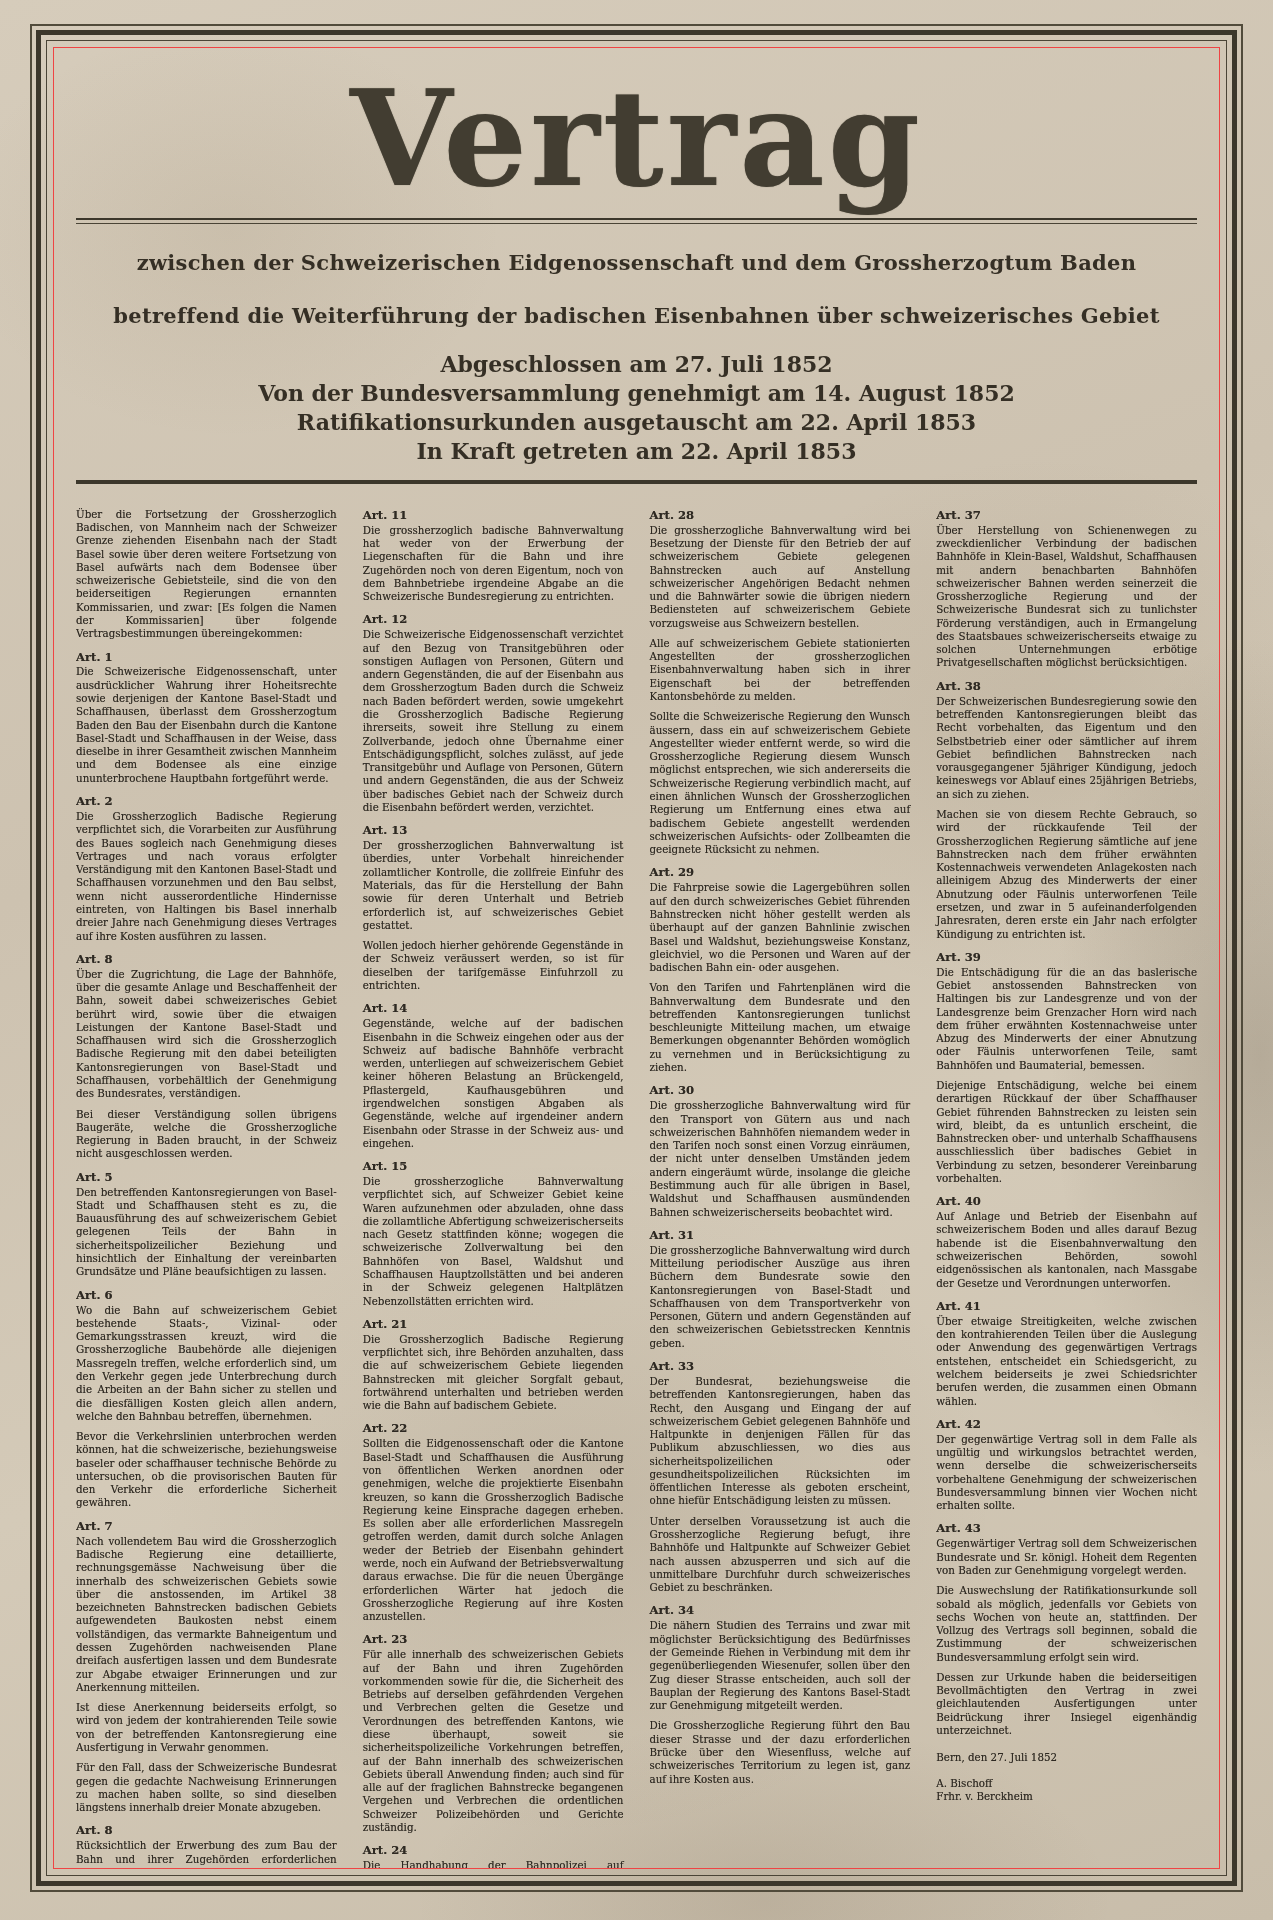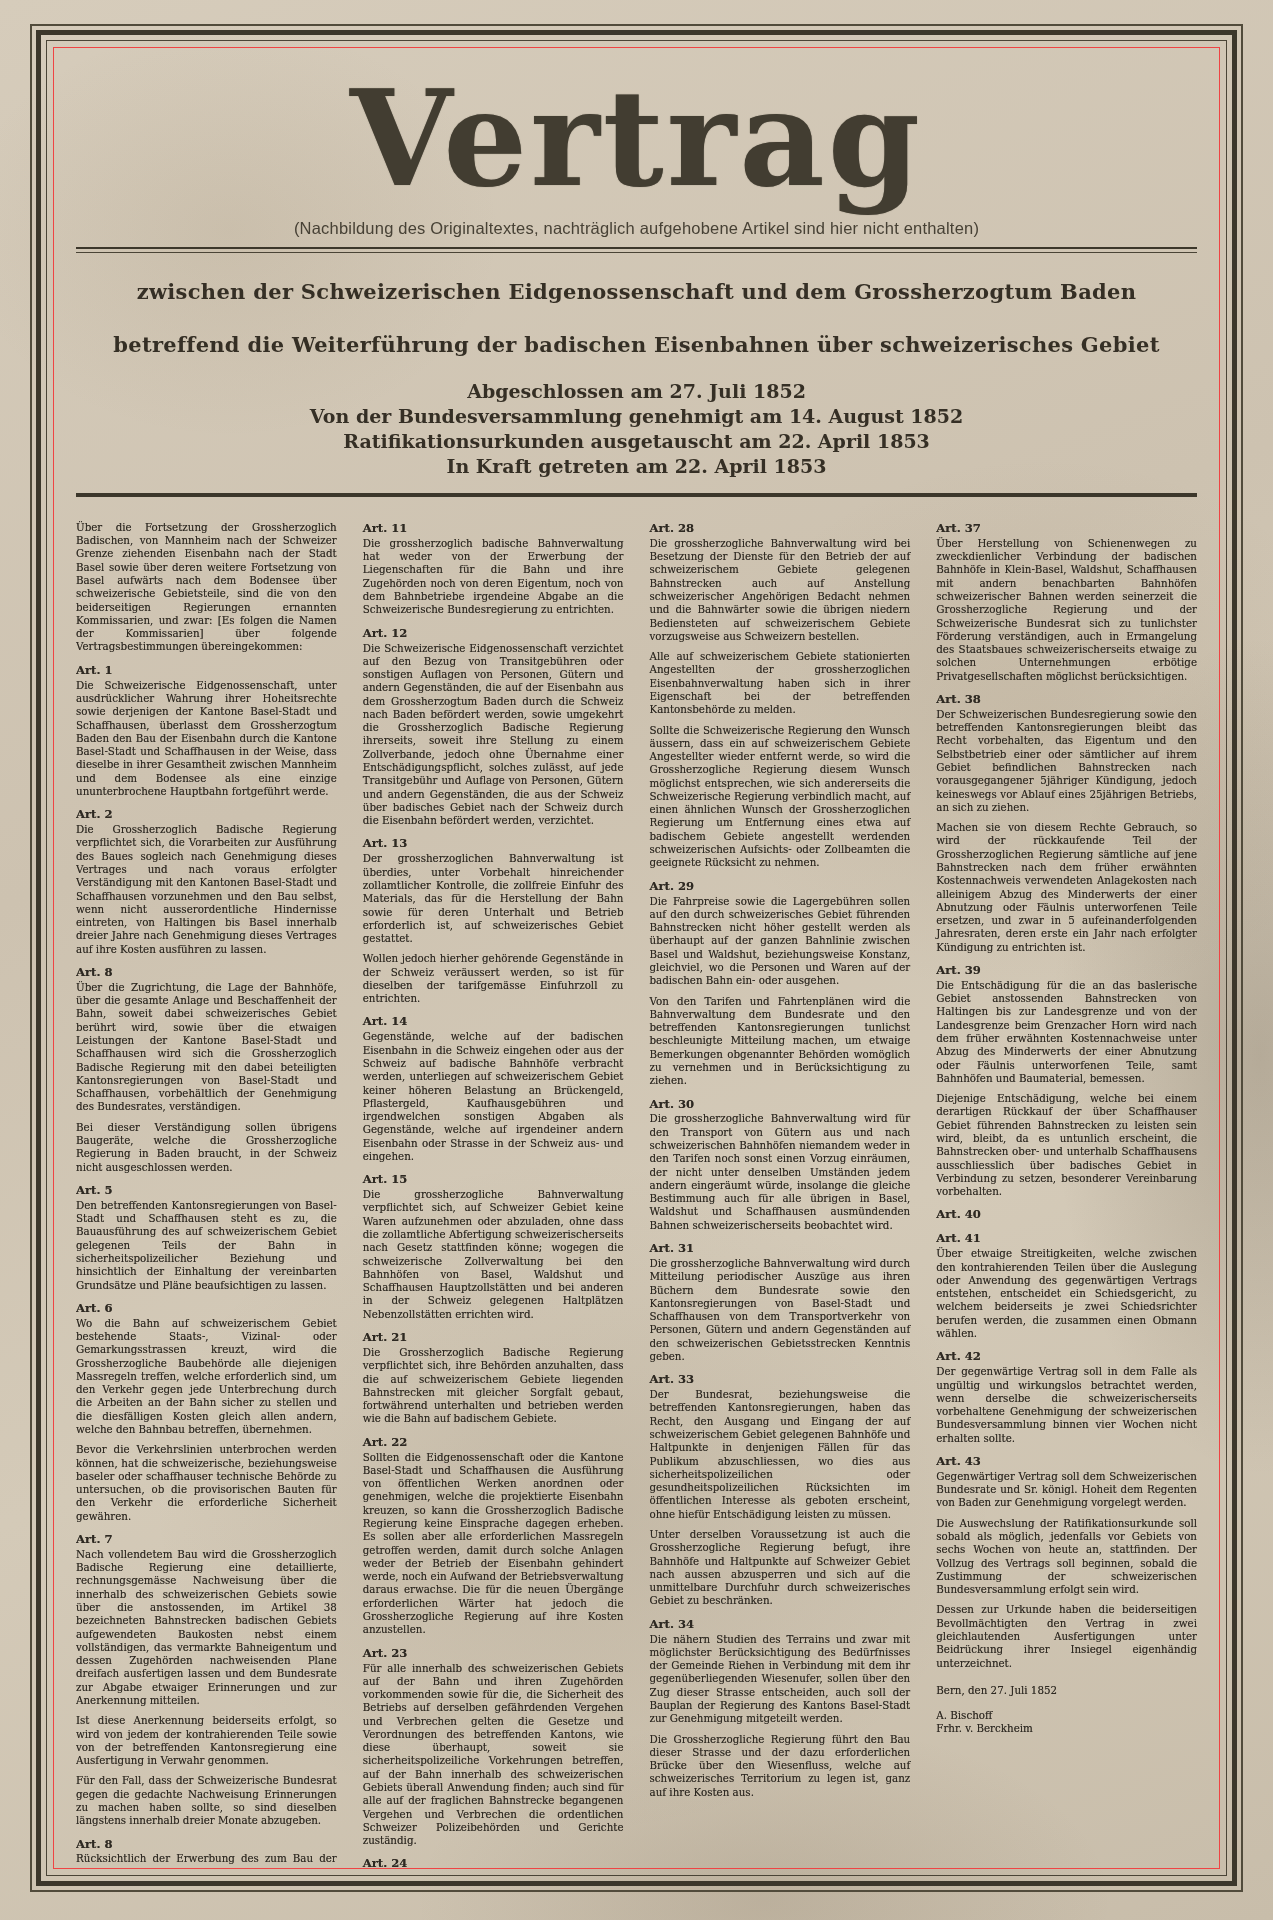--- a/index.html
+++ b/index.html
@@ -32,21 +32,21 @@
     font-size:16.5px;color:#474135;letter-spacing:.2px;
   }
   .rule-double{margin-top:9px;border-top:2px solid #3c372b;border-bottom:1px solid #4a4436;height:3px;}
   .parties-line,.subject-line{
     text-align:center;font-weight:bold;color:#352f25;
     font-size:21px;letter-spacing:.3px;
   }
   .parties-line{margin-top:26px;}
   .subject-line{margin-top:28px;}
   .dates-block{margin-top:22px;text-align:center;}
-  .date-head-line{font-weight:bold;font-size:19px;color:#352f25;line-height:1.32;}
+  .date-head-line{font-weight:bold;font-size:22px;color:#352f25;line-height:1.32;}
   .rule-thick{margin-top:14px;border-top:4px solid #3c372b;}
 
   .columns{display:flex;gap:26px;margin-top:24px;height:1368px;overflow:hidden;}
   .col{flex:1 1 0;min-width:0;
     font-size:10.3px;line-height:1.29;text-align:justify;
     hyphens:auto;-webkit-hyphens:auto;color:#2e2922;
     text-shadow:0 0 .4px rgba(46,41,34,.55);
   }
   .blk{margin:0 0 7px 0;}
   .blk-h{font-weight:bold;font-size:11.6px;margin:9px 0 1px 0;text-align:left;}
@@ -57,21 +57,20 @@
 </style>
 </head>
 <body>
 
 <div class="frame-a">
  <div class="frame-b">
   <div class="frame-c">
    <div class="frame-d">
 
      <div class="poster-title">Vertrag</div>
-     <div class="repro-note">(Nachbildung des Originaltextes, nachträglich aufgehobene Artikel sind hier nicht enthalten)</div>
      <div class="rule-double"></div>
      <div class="parties-line">zwischen der Schweizerischen Eidgenossenschaft und dem Grossherzogtum Baden</div>
      <div class="subject-line">betreffend die Weiterführung der badischen Eisenbahnen über schweizerisches Gebiet</div>
      <div class="dates-block">
             <div class="date-head-line">Abgeschlossen am 27. Juli 1852</div>
             <div class="date-head-line">Von der Bundesversammlung genehmigt am 14. August 1852</div>
             <div class="date-head-line">Ratifikationsurkunden ausgetauscht am 22. April 1853</div>
             <div class="date-head-line">In Kraft getreten am 22. April 1853</div>
           </div>
      <div class="rule-thick"></div>
@@ -141,20 +140,21 @@
        <div class="col">
               <div class="blk blk-h">Art. 37</div>
               <div class="blk blk-p">Über Herstellung von Schienenwegen zu zweckdienlicher Verbindung der badischen Bahnhöfe in Klein-Basel, Waldshut, Schaffhausen mit andern benachbarten Bahnhöfen schweizerischer Bahnen werden seinerzeit die Grossherzogliche Regierung und der Schweizerische Bundesrat sich zu tunlichster Förderung verständigen, auch in Ermangelung des Staatsbaues schweizerischerseits etwaige zu solchen Unternehmungen erbötige Privatgesellschaften möglichst berücksichtigen.</div>
               <div class="blk blk-h">Art. 38</div>
               <div class="blk blk-p">Der Schweizerischen Bundesregierung sowie den betreffenden Kantonsregierungen bleibt das Recht vorbehalten, das Eigentum und den Selbstbetrieb einer oder sämtlicher auf ihrem Gebiet befindlichen Bahnstrecken nach vorausgegangener 5jähriger Kündigung, jedoch keineswegs vor Ablauf eines 25jährigen Betriebs, an sich zu ziehen.</div>
               <div class="blk blk-p">Machen sie von diesem Rechte Gebrauch, so wird der rückkaufende Teil der Grossherzoglichen Regierung sämtliche auf jene Bahnstrecken nach dem früher erwähnten Kostennachweis verwendeten Anlagekosten nach alleinigem Abzug des Minderwerts der einer Abnutzung oder Fäulnis unterworfenen Teile ersetzen, und zwar in 5 aufeinanderfolgenden Jahresraten, deren erste ein Jahr nach erfolgter Kündigung zu entrichten ist.</div>
               <div class="blk blk-h">Art. 39</div>
               <div class="blk blk-p">Die Entschädigung für die an das baslerische Gebiet anstossenden Bahnstrecken von Haltingen bis zur Landesgrenze und von der Landesgrenze beim Grenzacher Horn wird nach dem früher erwähnten Kostennachweise unter Abzug des Minderwerts der einer Abnutzung oder Fäulnis unterworfenen Teile, samt Bahnhöfen und Baumaterial, bemessen.</div>
               <div class="blk blk-p">Diejenige Entschädigung, welche bei einem derartigen Rückkauf der über Schaffhauser Gebiet führenden Bahnstrecken zu leisten sein wird, bleibt, da es untunlich erscheint, die Bahnstrecken ober- und unterhalb Schaffhausens ausschliesslich über badisches Gebiet in Verbindung zu setzen, besonderer Vereinbarung vorbehalten.</div>
               <div class="blk blk-h">Art. 40</div>
+              <div class="blk blk-p">Auf Anlage und Betrieb der Eisenbahn auf schweizerischem Boden und alles darauf Bezug habende ist die Eisenbahnverwaltung den schweizerischen Behörden, sowohl eidgenössischen als kantonalen, nach Massgabe der Gesetze und Verordnungen unterworfen.</div>
               <div class="blk blk-h">Art. 41</div>
               <div class="blk blk-p">Über etwaige Streitigkeiten, welche zwischen den kontrahierenden Teilen über die Auslegung oder Anwendung des gegenwärtigen Vertrags entstehen, entscheidet ein Schiedsgericht, zu welchem beiderseits je zwei Schiedsrichter berufen werden, die zusammen einen Obmann wählen.</div>
               <div class="blk blk-h">Art. 42</div>
               <div class="blk blk-p">Der gegenwärtige Vertrag soll in dem Falle als ungültig und wirkungslos betrachtet werden, wenn derselbe die schweizerischerseits vorbehaltene Genehmigung der schweizerischen Bundesversammlung binnen vier Wochen nicht erhalten sollte.</div>
               <div class="blk blk-h">Art. 43</div>
               <div class="blk blk-p">Gegenwärtiger Vertrag soll dem Schweizerischen Bundesrate und Sr. königl. Hoheit dem Regenten von Baden zur Genehmigung vorgelegt werden.</div>
               <div class="blk blk-p">Die Auswechslung der Ratifikationsurkunde soll sobald als möglich, jedenfalls vor Gebiets von sechs Wochen von heute an, stattfinden. Der Vollzug des Vertrags soll beginnen, sobald die Zustimmung der schweizerischen Bundesversammlung erfolgt sein wird.</div>
               <div class="blk blk-p">Dessen zur Urkunde haben die beiderseitigen Bevollmächtigten den Vertrag in zwei gleichlautenden Ausfertigungen unter Beidrückung ihrer Insiegel eigenhändig unterzeichnet.</div>
               <div class="blk blk-date">Bern, den 27. Juli 1852</div>
               <div class="blk blk-sig">A. Bischoff

